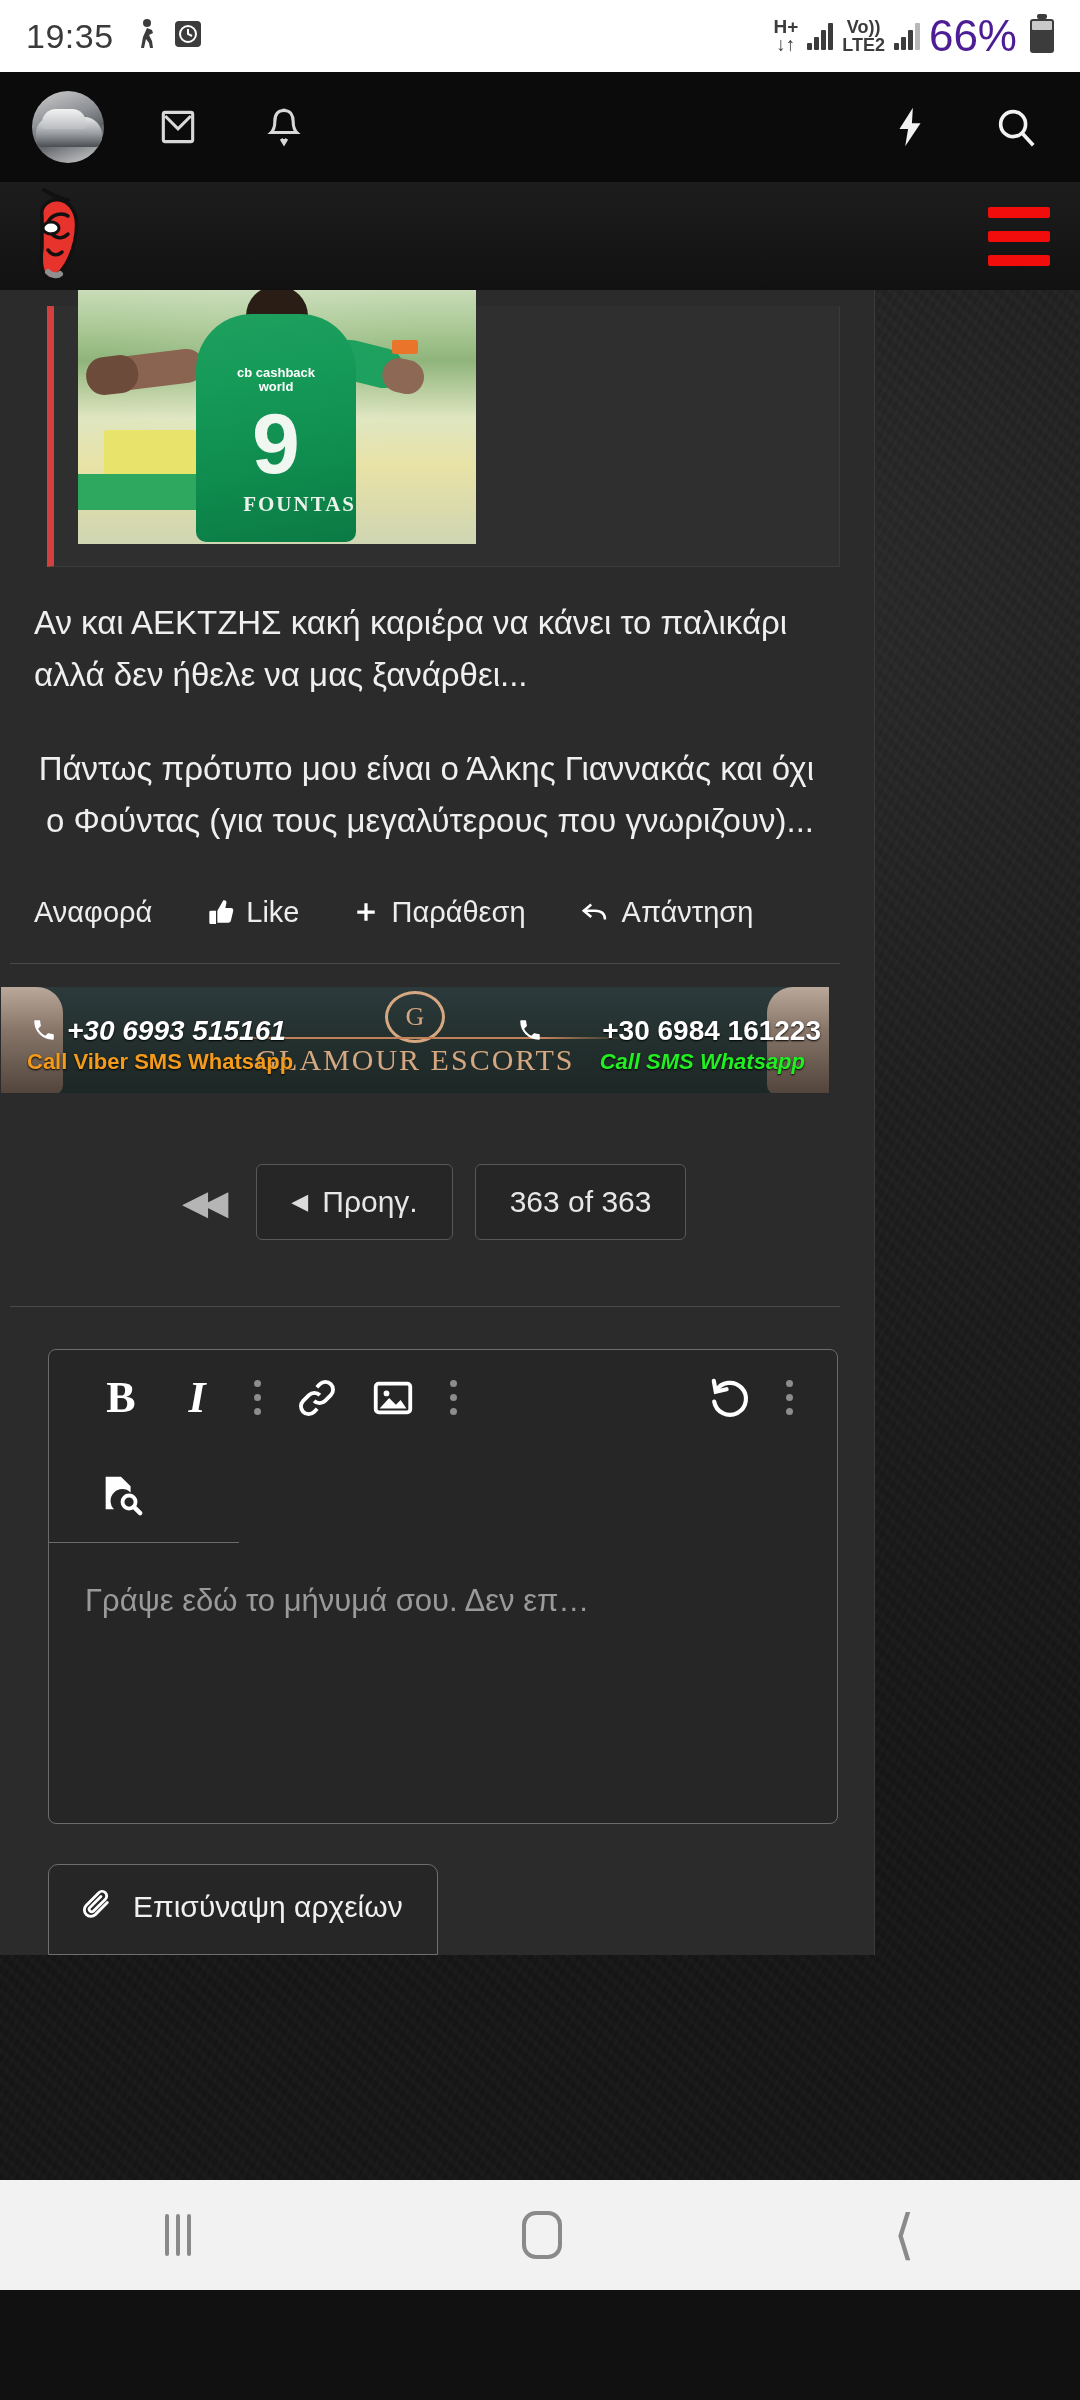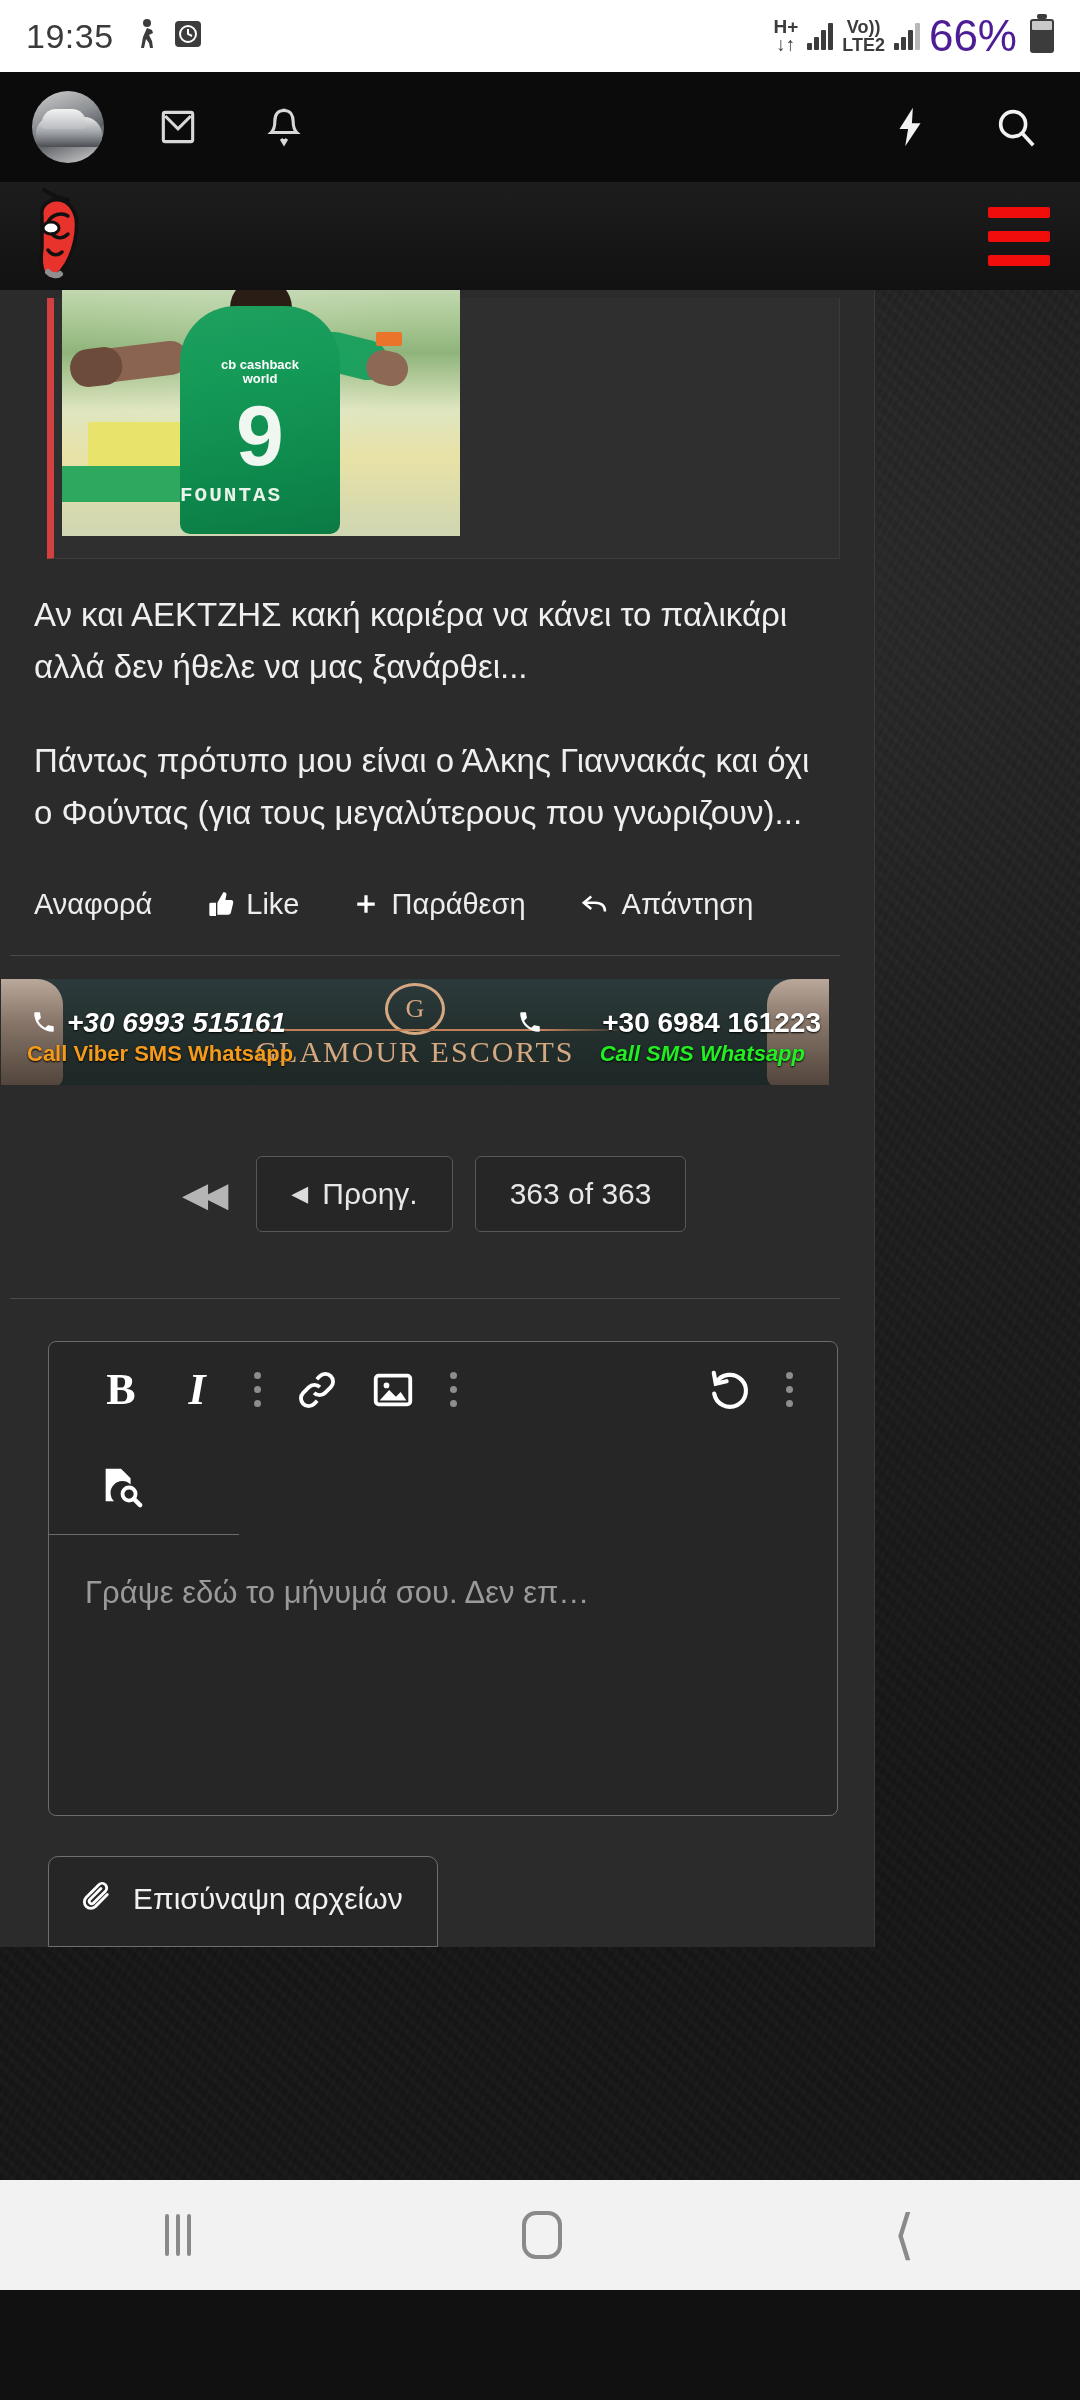--- a/index.html
+++ b/index.html
@@ -89,24 +89,24 @@
   .content-col {
     position:absolute; left:0; top:0;
     width: 874px;
     background: #2b2b2b;
     min-height: 1630px;
     box-shadow: 1px 0 0 #3a3a3a;
   }
 
   
   .quote {
-    margin: 8px 34px 0 47px;
+    margin: 16px 34px 0 47px;
     border-left: 7px solid #d24040;
     background: #2f2f2f;
-    padding: 16px 0 22px 8px;
+    padding: 16px 0 22px 24px;
     border-bottom: 1px solid #3c3c3c;
     border-right: 1px solid #3a3a3a;
   }
   .quote-img {
     width: 398px; height: 262px;
     background:
       radial-gradient(ellipse at 46% 30%, rgba(255,255,255,.10), transparent 55%),
       linear-gradient(180deg,#cfe0bf 0%, #a9c893 18%, #8fb47b 30%, #dfe6c0 52%, #e8e2a6 70%, #cfd6b2 100%);
     position: relative; overflow: hidden; margin-top: -40px;
   }
@@ -115,37 +115,37 @@
     background: linear-gradient(170deg,#1fa05f 0%, #159a58 30%, #0e8a4d 70%, #0b7a44 100%);
     border-radius: 56px 56px 10px 10px;
   }
   .qi-arm-l { position:absolute; left:8px; top:72px; width:118px; height:34px; background:#8a6450; border-radius:18px; transform: rotate(-7deg); }
   .qi-arm-l::after{content:'';position:absolute;left:0;top:-2px;width:52px;height:38px;background:#6d4b3b;border-radius:18px;}
   .qi-arm-r { position:absolute; left:252px; top:62px; width:74px; height:40px; background:#1ea05f; border-radius:20px; transform: rotate(14deg);}
   .qi-arm-r::after{content:'';position:absolute;right:-22px;top:6px;width:42px;height:34px;background:#8d6854;border-radius:18px;}
   .qi-head { position:absolute; left:168px; top:4px; width:62px; height:56px; background:#2a1d16; border-radius:30px 30px 18px 18px;}
   .qi-head::after{content:'';position:absolute;left:8px;top:30px;width:46px;height:30px;background:#8d6854;border-radius:0 0 22px 22px;}
   .qi-num { position:absolute; left:0; right:0; top:86px; text-align:center; color:#f0f7f1; font-size:86px; font-weight:700; font-family:"Liberation Sans", sans-serif; line-height:1;}
-  .qi-name { position:absolute; left:0; right:0; top:178px; text-align:left; color:#eaf3ea; font-size:21px; font-weight:700; letter-spacing:2px; font-family:Liberation Mono, monospace;}
+  .qi-name { position:absolute; left:0; right:0; top:178px; text-align:right; color:#eaf3ea; font-size:21px; font-weight:700; letter-spacing:2px; font-family:Liberation Serif, serif;}
   .qi-cb { position:absolute; left:0; right:0; top:52px; text-align:center; color:#fff; font-size:13px; font-weight:700; line-height:1.05;}
   .qi-allianz { position:absolute; left:0; right:0; top:226px; text-align:center; color:#fff; font-size:19px; font-weight:700; letter-spacing:.5px;}
   .qi-badge { position:absolute; left:196px; top:26px; width:26px; height:14px; background:#e9742a; border-radius:2px;}
   .qi-green-board{position:absolute;left:0;bottom:34px;width:132px;height:36px;background:#2ea85f;}
   .qi-yellow-board{position:absolute;left:26px;bottom:62px;width:116px;height:52px;background:#e8e36a;border-radius:3px;}
   .quote-cap {
     color:#e9e9e9; font-size: 27px; margin-top: 22px; padding-right: 10px;
     font-family:"Liberation Sans", sans-serif;
   }
 
   
   .post-text {
     color:#efefef; font-size: 33px; line-height: 1.58;
     padding: 30px 60px 0 34px;
   }
-  .post-text p + p { margin-top: 42px; }
+  .post-text p + p { margin-top: 42px; text-align: right; }
 
   
   .actions {
     display:flex; align-items:center; gap: 52px;
     padding: 48px 0 30px 34px;
     color:#ededed; font-size: 29px;
   }
   .act { display:flex; align-items:center; gap:10px; }
   .act svg { display:block; }
   .rule { height:1px; background:#4a4a4a; margin: 4px 34px 0 10px; }

